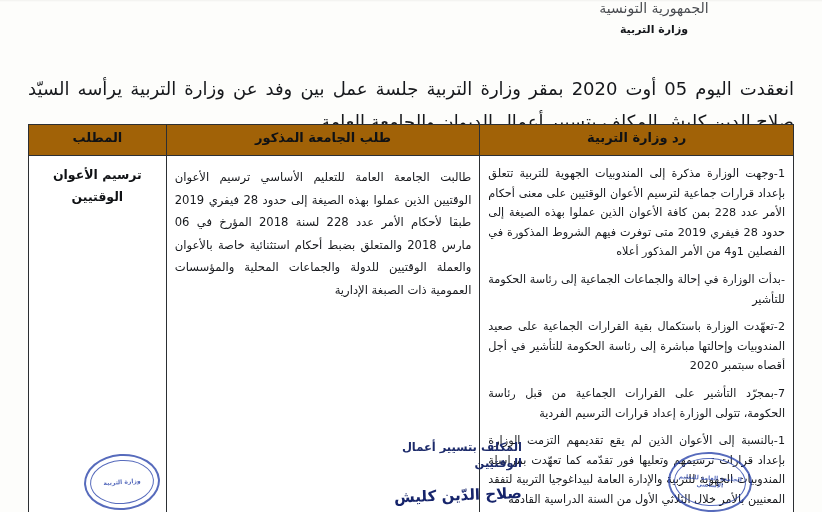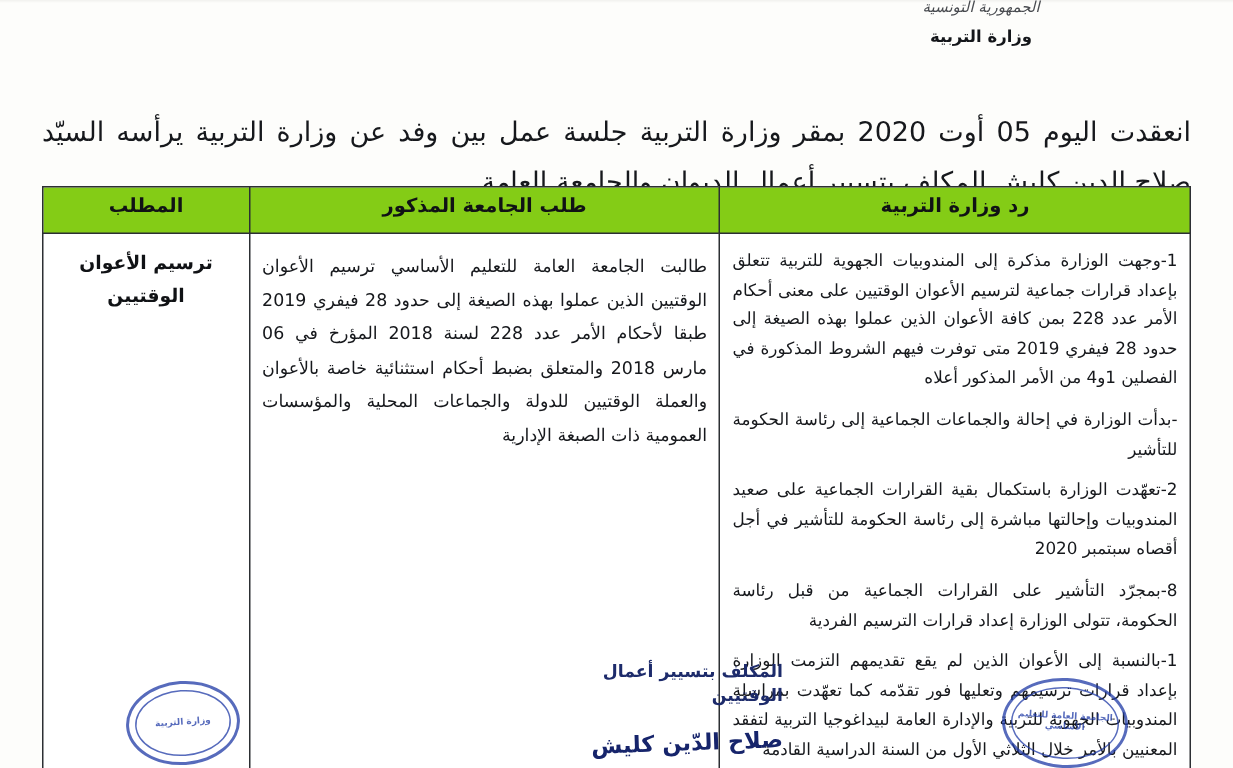--- a/index.html
+++ b/index.html
@@ -24,25 +24,24 @@
   
   .letterhead {
     position: absolute;
     top: 0px;
     right: 18px;
     width: 300px;
     text-align: center;
     line-height: 1.25;
   }
   .letterhead .lh-line1 {
-    font-size: 10px;
+    font-size: 14px;
     color: #2a2d33;
     letter-spacing: 0.2px;
     opacity: .85;
-    font-style: italic;
   }
   .letterhead .lh-line2 {
     font-size: 11px;
     font-weight: bold;
     color: #14161a;
     margin-top: 5px;
   }
 
   
   .doc-title {
@@ -84,21 +83,21 @@
     border-collapse: collapse;
     table-layout: fixed;
     background: #ffffff;
   }
   table.minutes th,
   table.minutes td {
     border: 1px solid #2c2f33;
     vertical-align: top;
   }
   table.minutes thead th {
-    background: #84cc16;
+    background: #a16207;
     text-align: center;
     font-size: 13px;
     font-weight: bold;
     padding: 5px 4px;
     color: #101215;
     height: 20px;
   }
   col.c-reply { width: 41%; }
   col.c-request { width: 41%; }
   col.c-subject { width: 18%; }
@@ -227,21 +226,21 @@
           <th>طلب الجامعة المذكور</th>
           <th>المطلب</th>
         </tr>
       </thead>
       <tbody>
         <tr>
           <td class="cell reply">
             <p>1-وجهت الوزارة مذكرة إلى المندوبيات الجهوية للتربية تتعلق بإعداد قرارات جماعية لترسيم الأعوان الوقتيين على معنى أحكام الأمر عدد 228 بمن كافة الأعوان الذين عملوا بهذه الصيغة إلى حدود 28 فيفري 2019 متى توفرت فيهم الشروط المذكورة في الفصلين 1و4 من الأمر المذكور أعلاه</p>
             <p>-بدأت الوزارة في إحالة والجماعات الجماعية إلى رئاسة الحكومة للتأشير</p>
             <p>2-تعهّدت الوزارة باستكمال بقية القرارات الجماعية على صعيد المندوبيات وإحالتها مباشرة إلى رئاسة الحكومة للتأشير في أجل أقصاه سبتمبر 2020</p>
-            <p>8-بمجرّد التأشير على القرارات الجماعية من قبل رئاسة الحكومة، تتولى الوزارة إعداد قرارات الترسيم الفردية</p>
+            <p>7-بمجرّد التأشير على القرارات الجماعية من قبل رئاسة الحكومة، تتولى الوزارة إعداد قرارات الترسيم الفردية</p>
             <p>1-بالنسبة إلى الأعوان الذين لم يقع تقديمهم التزمت الوزارة بإعداد قرارات ترسيمهم وتعليها فور تقدّمه كما تعهّدت بمراسلة المندوبيات الجهوية للتربية والإدارة العامة لبيداغوجيا التربية لتفقد المعنيين بالأمر خلال الثلاثي الأول من السنة الدراسية القادمة</p>
 
           </td>
           <td class="cell request">طالبت الجامعة العامة للتعليم الأساسي ترسيم الأعوان الوقتيين الذين عملوا بهذه الصيغة إلى حدود 28 فيفري 2019 طبقا لأحكام الأمر عدد 228 لسنة 2018 المؤرخ في 06 مارس 2018 والمتعلق بضبط أحكام استثنائية خاصة بالأعوان والعملة الوقتيين للدولة والجماعات المحلية والمؤسسات العمومية ذات الصبغة الإدارية</td>
           <td class="cell subject">ترسيم الأعوان الوقتيين</td>
         </tr>
       </tbody>
     </table>
   </div>
 

